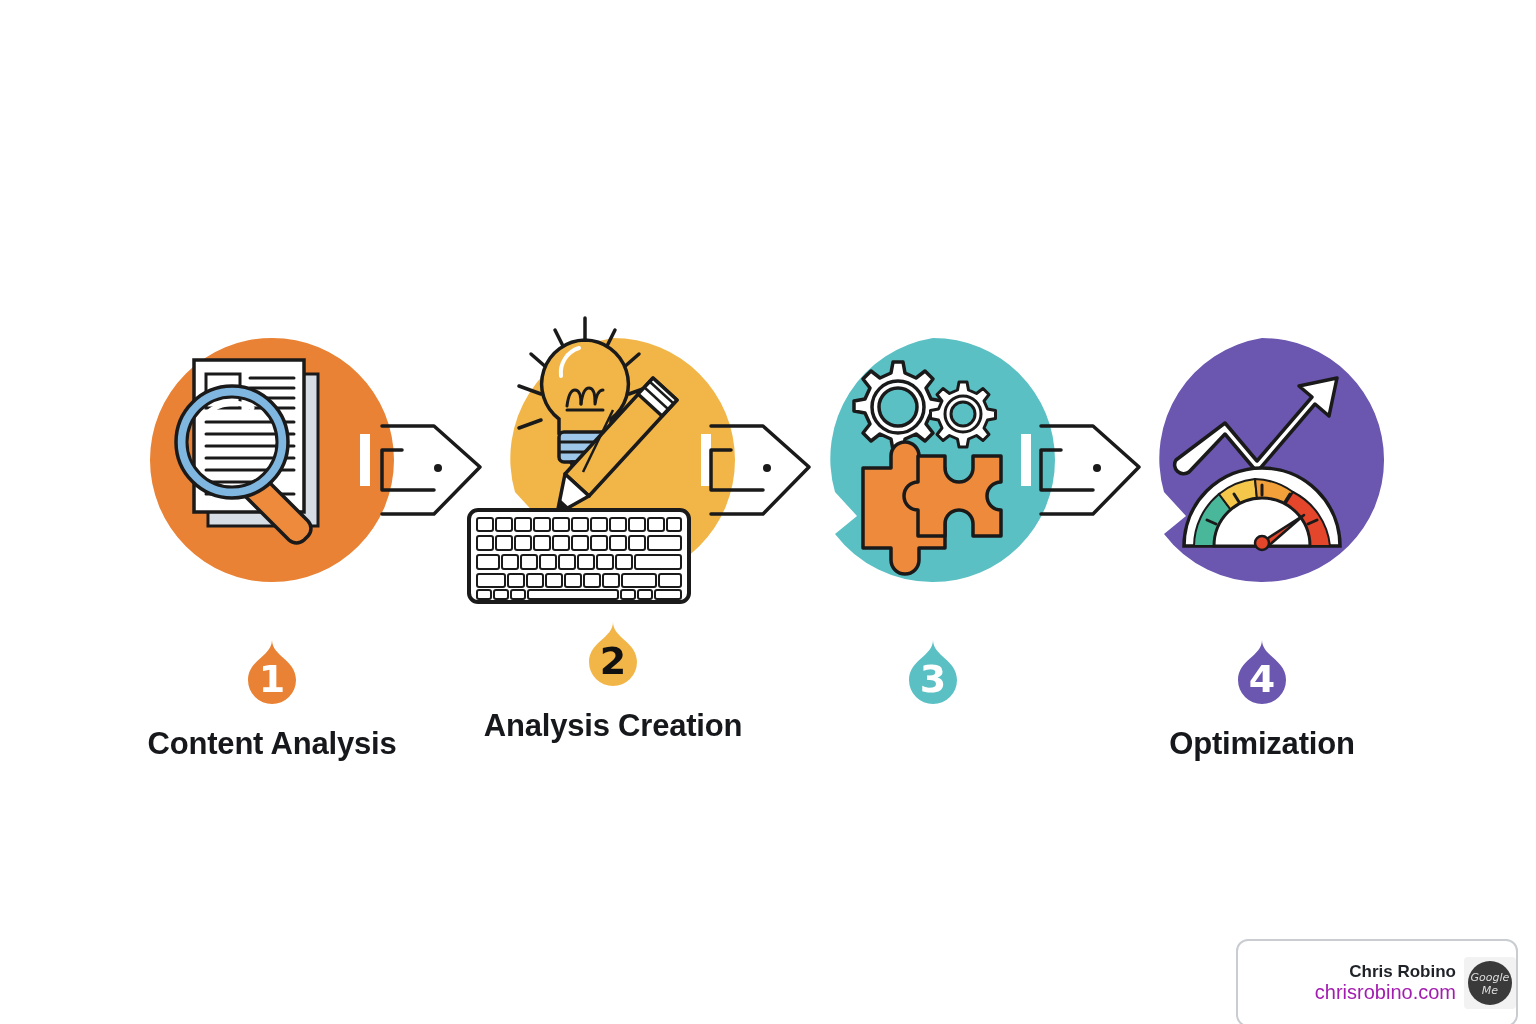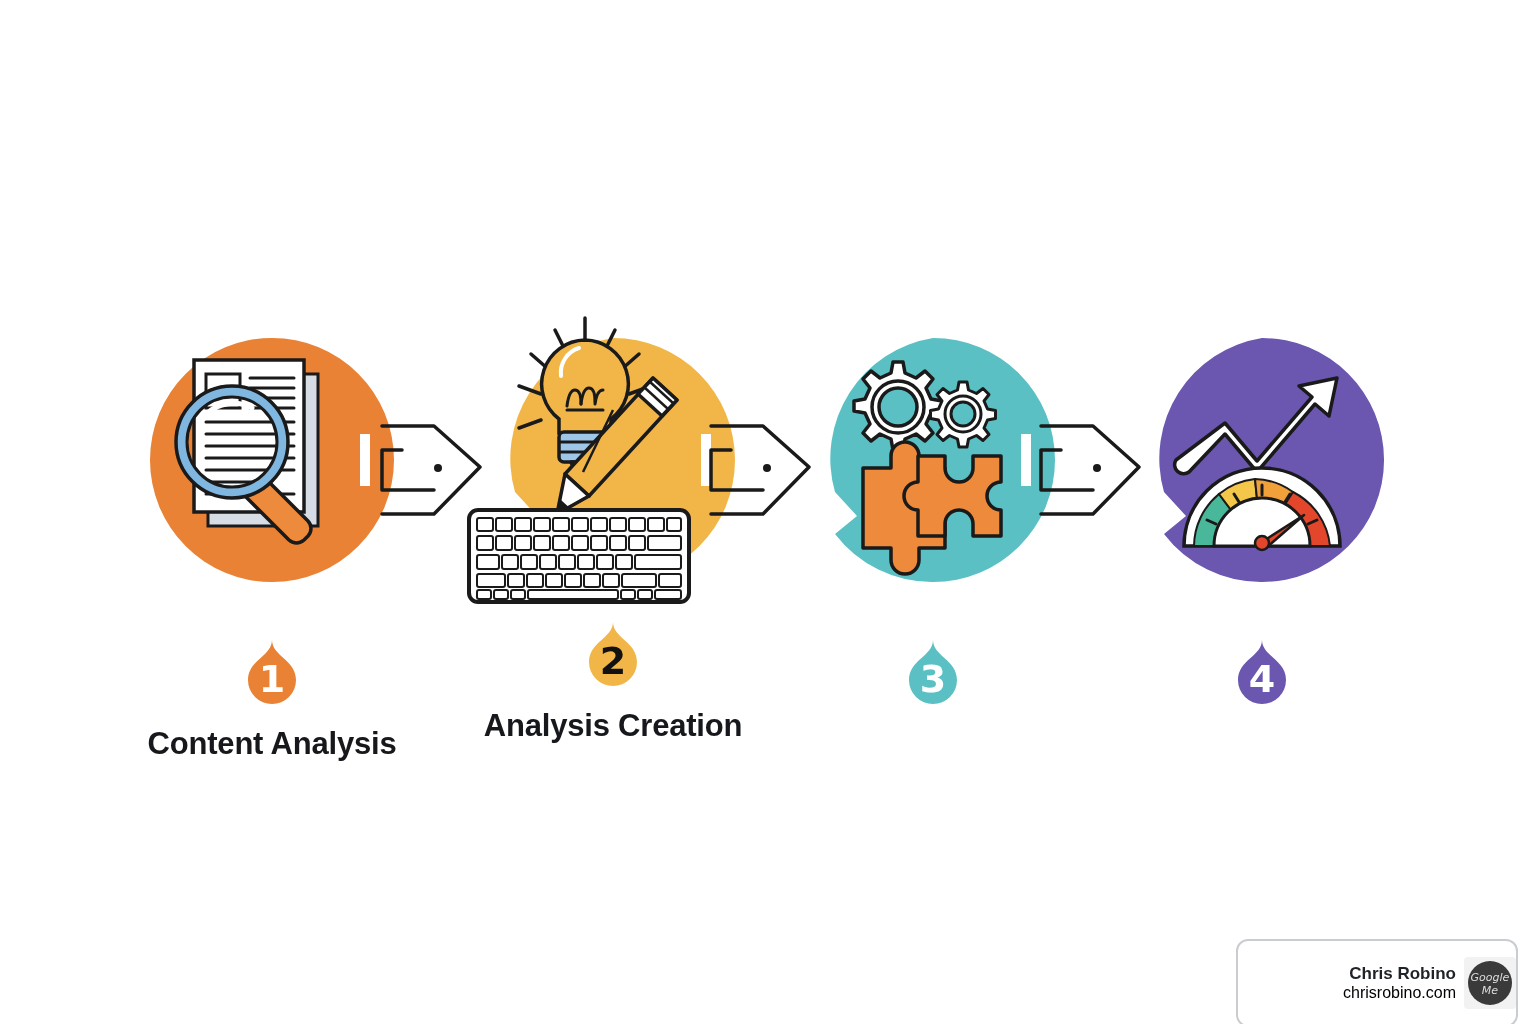--- a/index.html
+++ b/index.html
@@ -71,22 +71,22 @@
     text-align:right;
     line-height:1.15;
   }
   .footer-name{
     font-size:17px;
     font-weight:bold;
     color:#1f2328;
     font-family:"Liberation Sans", sans-serif;
   }
   .footer-site{
-    font-size:16px;
-    color:#000000;
+    font-size:20px;
+    color:#a21caf;
     font-family:"Liberation Sans", sans-serif;
     text-align:right;
   }
   .footer-logo{
     width:52px;height:52px;
     flex:0 0 auto;
   }
 </style>
 </head>
 <body>
@@ -348,20 +348,21 @@
             <circle cx="150" cy="213" r="7" fill="#E3462A" stroke="#1a1a1a" stroke-width="2.5"></circle>
           </g>
         </svg>
       </div>
       <div class="badge-wrap">
         <svg width="300" height="80" viewBox="0 0 300 80">
           <path d="M150,2 C150,18 126,22 126,42 a24,24 0 0 0 48,0 C174,22 150,18 150,2 Z" fill="#6B56B0"></path>
         </svg>
         <div class="badge-num" style="color:#ffffff;">4</div>
       </div>
+      <div class="label">Optimization</div>
     </div>
 
   </div>
 
   <div class="footer-card">
     <div class="footer-text">
       <div class="footer-name">Chris Robino</div>
       <div class="footer-site">chrisrobino.com</div>
     </div>
     <svg class="footer-logo" viewBox="0 0 52 52">

